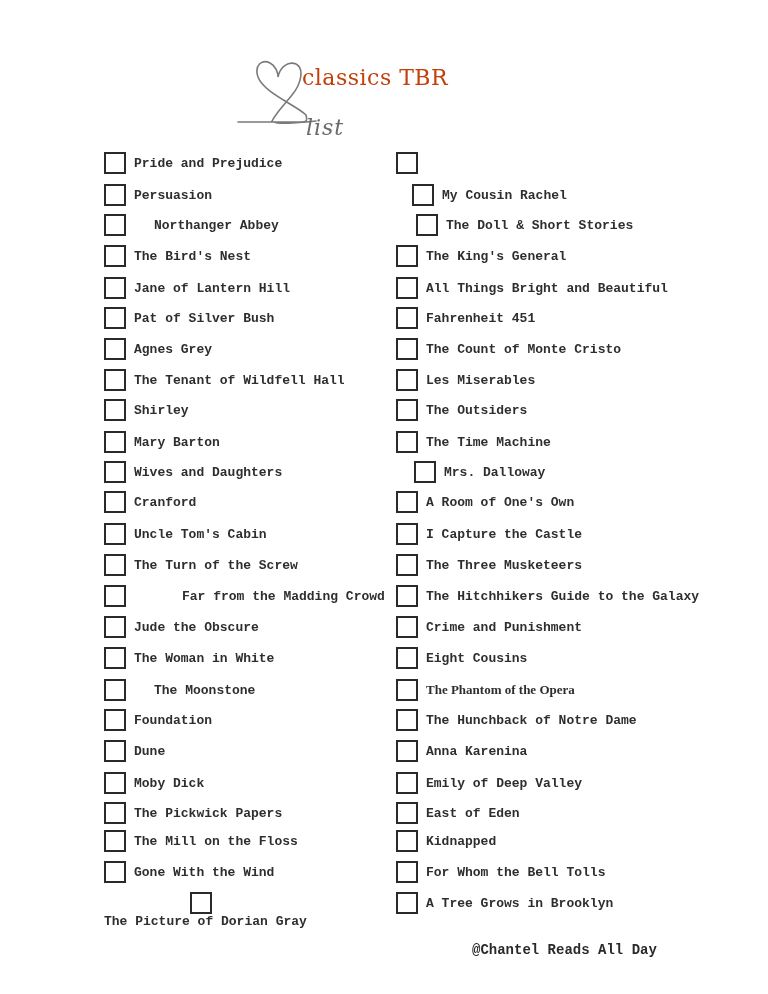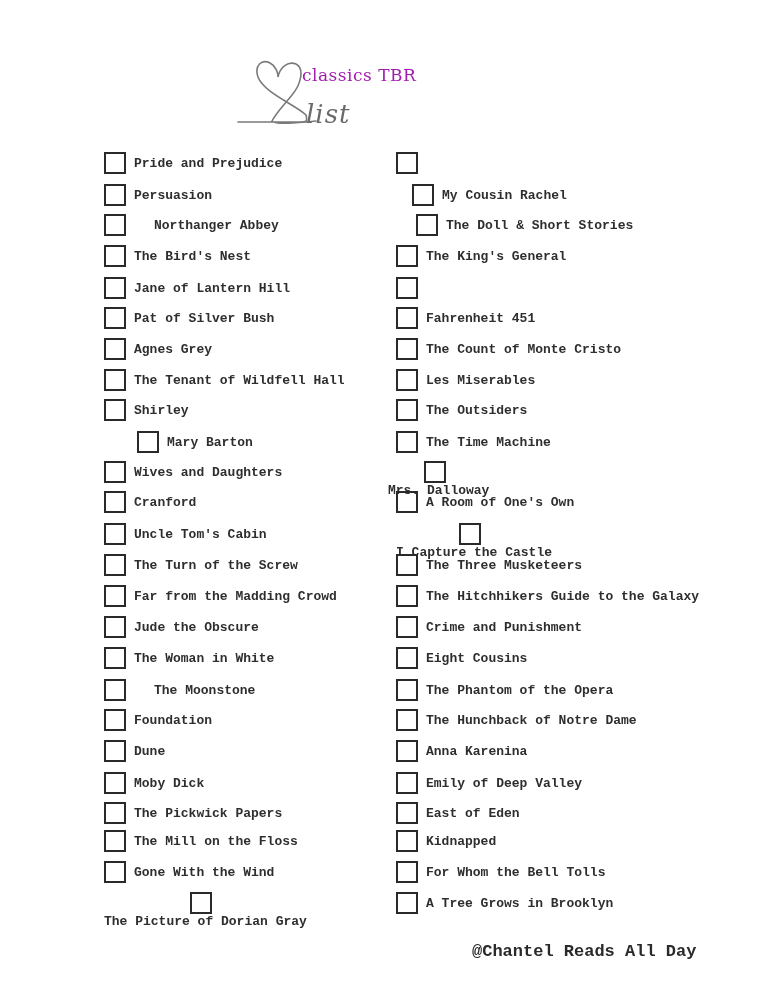--- a/index.html
+++ b/index.html
@@ -1,25 +1,25 @@
 <!DOCTYPE html>
 <html><head>
 <meta charset="utf-8">
 <style>
   html, body { margin: 0; padding: 0; background: #ffffff; }
   body { width: 768px; height: 994px; position: relative; overflow: hidden; font-family: "Liberation Mono", "DejaVu Sans Mono", monospace; color: #2a2a2a; }
   .header { position: absolute; left: 236px; top: 55px; width: 270px; height: 80px; }
   .header svg { position: absolute; left: 0; top: 0; }
-  .title-main { position: absolute; left: 66px; top: 10px; font-family: "DejaVu Serif", serif; font-size: 17px; color: #a21caf; letter-spacing: 0.5px; }
-  .title-sub { position: absolute; left: 70px; top: 44px; font-family: "DejaVu Serif", serif; font-style: italic; font-size: 26px; color: #6a6a6a; letter-spacing: 1px; text-align: center; }
+  .title-main { position: absolute; left: 66px; top: 10px; font-family: "DejaVu Serif", serif; font-size: 22px; color: #c2410c; letter-spacing: 0.5px; }
+  .title-sub { position: absolute; left: 70px; top: 60px; font-family: "DejaVu Serif", serif; font-style: italic; font-size: 22px; color: #6a6a6a; letter-spacing: 1px; text-align: center; }
   .col { position: absolute; top: 0; }
   .item { position: absolute; height: 22px; display: flex; align-items: center; white-space: nowrap; }
   .box { width: 18px; height: 18px; border: 2px solid #2a2a2a; box-sizing: content-box; margin-right: 8px; flex: 0 0 auto; }
   .label { font-size: 13px; font-weight: bold; color: #2e2e2e; }
-  .footer { position: absolute; left: 472px; top: 942px; font-size: 17px; font-weight: bold; color: #2a2a2a; }
+  .footer { position: absolute; left: 472px; top: 942px; font-size: 14px; font-weight: bold; color: #2a2a2a; }
 </style>
 </head>
 <body>
 
 <div class="header">
   <svg width="140" height="80" viewBox="0 0 140 80">
     <path d="M2 67 L60 67 C70 67 72 68 70 60 C60 50 28 38 22 22 C18 10 26 4 34 8 C40 11 42 18 42 22 C44 12 52 6 60 9 C68 13 66 28 56 40 C48 50 40 58 36 66 C40 70 60 68 80 66" fill="none" stroke="#7a7a7a" stroke-width="1.6" stroke-linecap="round"></path>
   </svg>
   <div class="title-main">classics TBR</div>
   <div class="title-sub">list</div>
@@ -55,41 +55,41 @@
       <span class="label">Agnes Grey</span>
     </div>
     <div class="item" style="left: 104px; top: 369px;">
       <span class="box"></span>
       <span class="label">The Tenant of Wildfell Hall</span>
     </div>
     <div class="item" style="left: 104px; top: 399px;">
       <span class="box"></span>
       <span class="label">Shirley</span>
     </div>
-    <div class="item" style="left: 104px; top: 431px; margin-left: 33px;">
+    <div class="item" style="left: 104px; top: 431px;">
       <span class="box"></span>
       <span class="label">Mary Barton</span>
     </div>
     <div class="item" style="left: 104px; top: 461px;">
       <span class="box"></span>
       <span class="label">Wives and Daughters</span>
     </div>
     <div class="item" style="left: 104px; top: 491px;">
       <span class="box"></span>
       <span class="label">Cranford</span>
     </div>
     <div class="item" style="left: 104px; top: 523px;">
       <span class="box"></span>
       <span class="label">Uncle Tom's Cabin</span>
     </div>
     <div class="item" style="left: 104px; top: 554px;">
       <span class="box"></span>
       <span class="label">The Turn of the Screw</span>
     </div>
-    <div class="item" style="left: 104px; top: 585px;">
+    <div class="item" style="left: 104px; top: 585px; gap: 48px;">
       <span class="box"></span>
       <span class="label">Far from the Madding Crowd</span>
     </div>
     <div class="item" style="left: 104px; top: 616px;">
       <span class="box"></span>
       <span class="label">Jude the Obscure</span>
     </div>
     <div class="item" style="left: 104px; top: 647px;">
       <span class="box"></span>
       <span class="label">The Woman in White</span>
@@ -138,20 +138,21 @@
     <div class="item" style="left: 396px; top: 214px; padding-left: 20px;">
       <span class="box"></span>
       <span class="label">The Doll &amp; Short Stories</span>
     </div>
     <div class="item" style="left: 396px; top: 245px;">
       <span class="box"></span>
       <span class="label">The King's General</span>
     </div>
     <div class="item" style="left: 396px; top: 277px;">
       <span class="box"></span>
+      <span class="label">All Things Bright and Beautiful</span>
     </div>
     <div class="item" style="left: 396px; top: 307px;">
       <span class="box"></span>
       <span class="label">Fahrenheit 451</span>
     </div>
     <div class="item" style="left: 396px; top: 338px;">
       <span class="box"></span>
       <span class="label">The Count of Monte Cristo</span>
     </div>
     <div class="item" style="left: 396px; top: 369px;">
@@ -159,49 +160,49 @@
       <span class="label">Les Miserables</span>
     </div>
     <div class="item" style="left: 396px; top: 399px;">
       <span class="box"></span>
       <span class="label">The Outsiders</span>
     </div>
     <div class="item" style="left: 396px; top: 431px;">
       <span class="box"></span>
       <span class="label">The Time Machine</span>
     </div>
-    <div class="item" style="left: 388px; top: 461px; flex-direction: column;">
+    <div class="item" style="left: 414px; top: 461px;">
       <span class="box"></span>
       <span class="label">Mrs. Dalloway</span>
     </div>
     <div class="item" style="left: 396px; top: 491px;">
       <span class="box"></span>
       <span class="label">A Room of One's Own</span>
     </div>
-    <div class="item" style="left: 396px; top: 523px; flex-direction: column;">
+    <div class="item" style="left: 396px; top: 523px;">
       <span class="box"></span>
       <span class="label">I Capture the Castle</span>
     </div>
     <div class="item" style="left: 396px; top: 554px;">
       <span class="box"></span>
       <span class="label">The Three Musketeers</span>
     </div>
     <div class="item" style="left: 396px; top: 585px;">
       <span class="box"></span>
       <span class="label">The Hitchhikers Guide to the Galaxy</span>
     </div>
     <div class="item" style="left: 396px; top: 616px;">
       <span class="box"></span>
       <span class="label">Crime and Punishment</span>
     </div>
     <div class="item" style="left: 396px; top: 647px;">
       <span class="box"></span>
       <span class="label">Eight Cousins</span>
     </div>
-    <div class="item" style="left: 396px; top: 679px;">
+    <div class="item" style="left: 396px; top: 679px; font-family: Liberation Serif, serif;">
       <span class="box"></span>
       <span class="label">The Phantom of the Opera</span>
     </div>
     <div class="item" style="left: 396px; top: 709px;">
       <span class="box"></span>
       <span class="label">The Hunchback of Notre Dame</span>
     </div>
     <div class="item" style="left: 396px; top: 740px;">
       <span class="box"></span>
       <span class="label">Anna Karenina</span>

